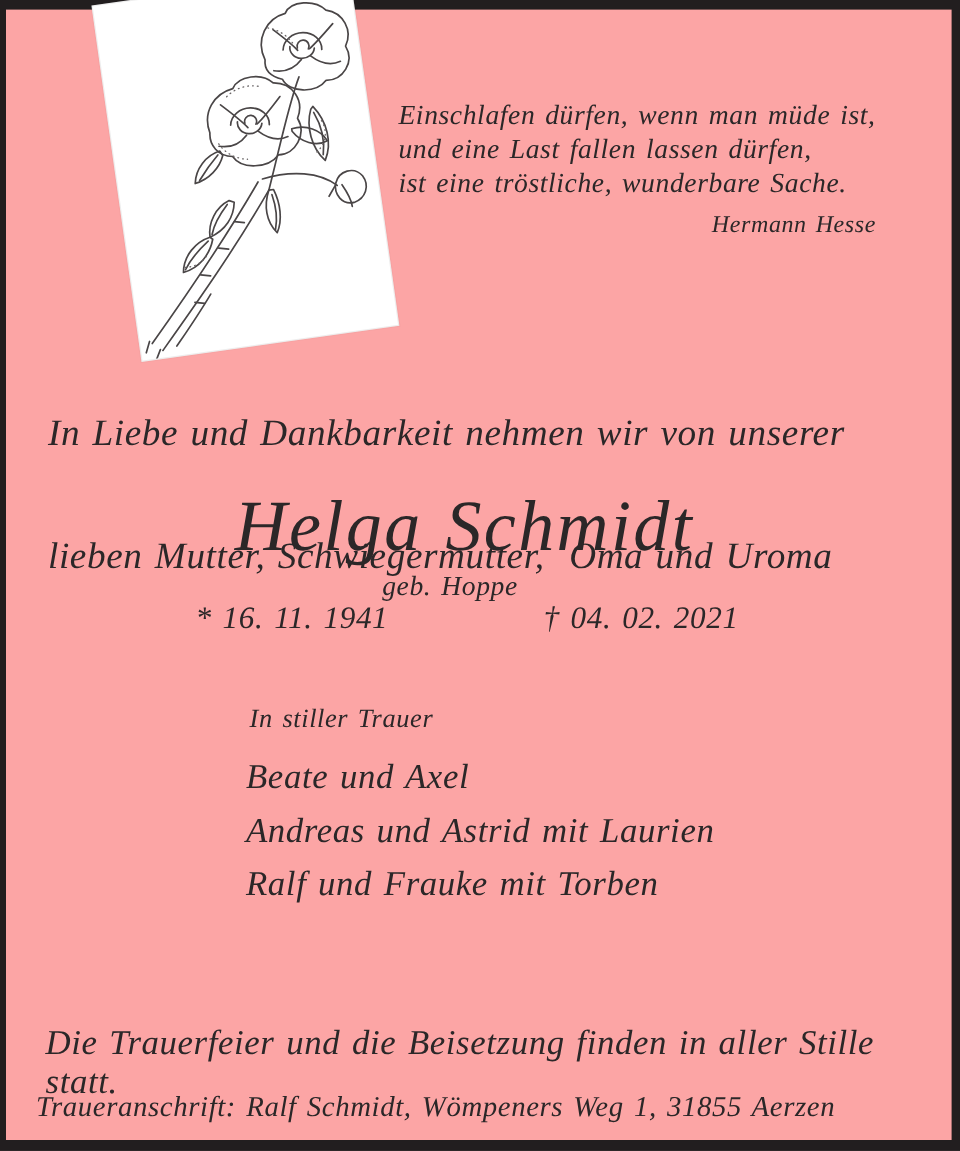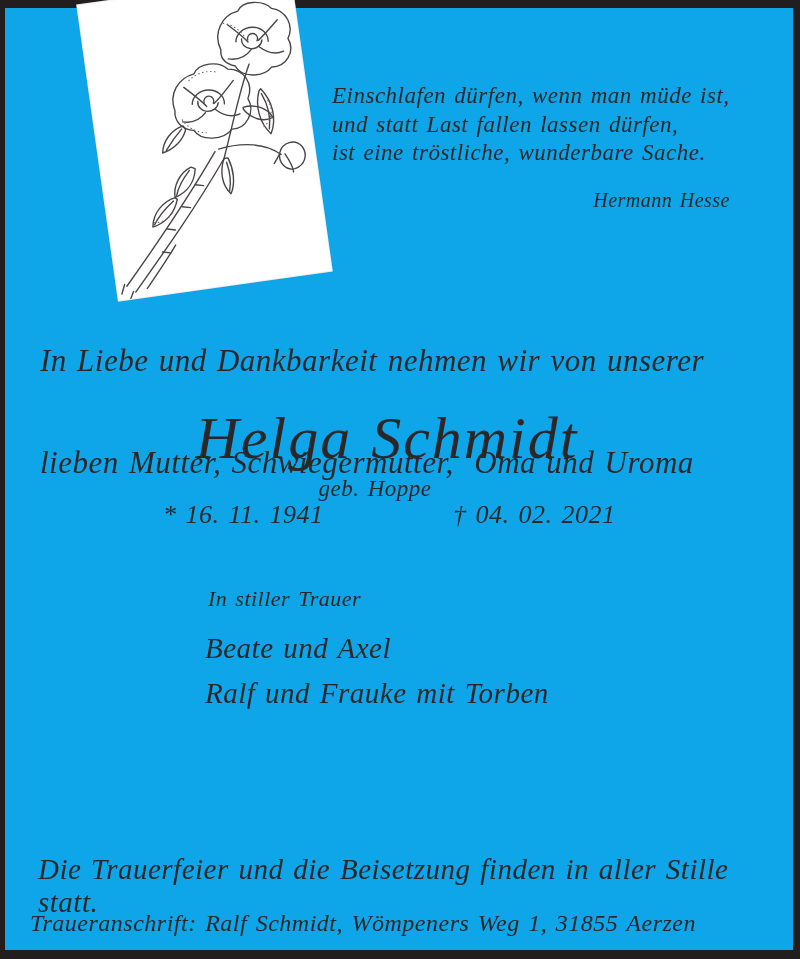--- a/index.html
+++ b/index.html
@@ -6,21 +6,21 @@
   .page{
     position:relative;
     width:800px;height:959px;
     background:#221e1f;
     overflow:hidden;
     font-family:"Liberation Serif", serif;
   }
   .paper{
     position:absolute;
     left:5px;top:8px;right:7px;bottom:9px;
-    background:#0ea5e9;
+    background:#fca5a5;
   }
   .script{
     font-family:"Liberation Serif", serif;
     font-style:italic;
     letter-spacing:0.5px;
     word-spacing:2px;
     color:#2b2728;
   }
   
   .rose-card{
@@ -34,21 +34,21 @@
     z-index:5;
   }
   .rose-card svg{width:100%;height:100%;}
   
   .quote{
     position:absolute;left:327px;top:74px;width:412px;
     font-size:23px;line-height:28.5px;
   }
   .quote-attrib{
     text-align:right;padding-right:14px;
-    font-size:20px;margin-top:18px;
+    font-size:20px;margin-top:5px;
   }
   
   .intro{
     position:absolute;left:35px;top:268px;width:748px;
     font-size:31px;line-height:34px;
     white-space:pre-wrap;
   }
   
   .name{
     position:absolute;left:0;top:396px;width:100%;
@@ -85,40 +85,41 @@
   }
 </style>
 </head>
 <body>
 
 <div class="page">
   <div class="paper">
 
     <div class="quote script">
       <div>Einschlafen dürfen, wenn man müde ist,</div>
-      <div>und statt Last fallen lassen dürfen,</div>
+      <div>und eine Last fallen lassen dürfen,</div>
       <div>ist eine tröstliche, wunderbare Sache.</div>
       <div class="quote-attrib">Hermann Hesse</div>
     </div>
 
     <div class="intro script">
       <div>In Liebe und Dankbarkeit nehmen wir von unserer</div>
       <div>lieben Mutter, Schwiegermutter,  Oma und Uroma</div>
     </div>
 
     <h1 class="name script">Helga Schmidt</h1>
     <div class="maiden script">geb. Hoppe</div>
     <div class="dates script">
       <span class="birth">* 16. 11. 1941</span>
       <span class="death">† 04. 02. 2021</span>
     </div>
 
     <div class="trauer-heading script">In stiller Trauer</div>
     <div class="mourners script">
       <div>Beate und Axel</div>
+      <div>Andreas und Astrid mit Laurien</div>
       <div>Ralf und Frauke mit Torben</div>
     </div>
 
     <div class="funeral-note script">Die Trauerfeier und die Beisetzung finden in aller Stille statt.</div>
     <div class="address script">Traueranschrift: Ralf Schmidt, Wömpeners Weg 1, 31855 Aerzen</div>
   </div>
 
   <div class="rose-card">
     <svg viewBox="0 0 215 298" xmlns="http://www.w3.org/2000/svg">
       <g fill="none" stroke="#4a4647" stroke-width="1.4" stroke-linecap="round" stroke-linejoin="round">

